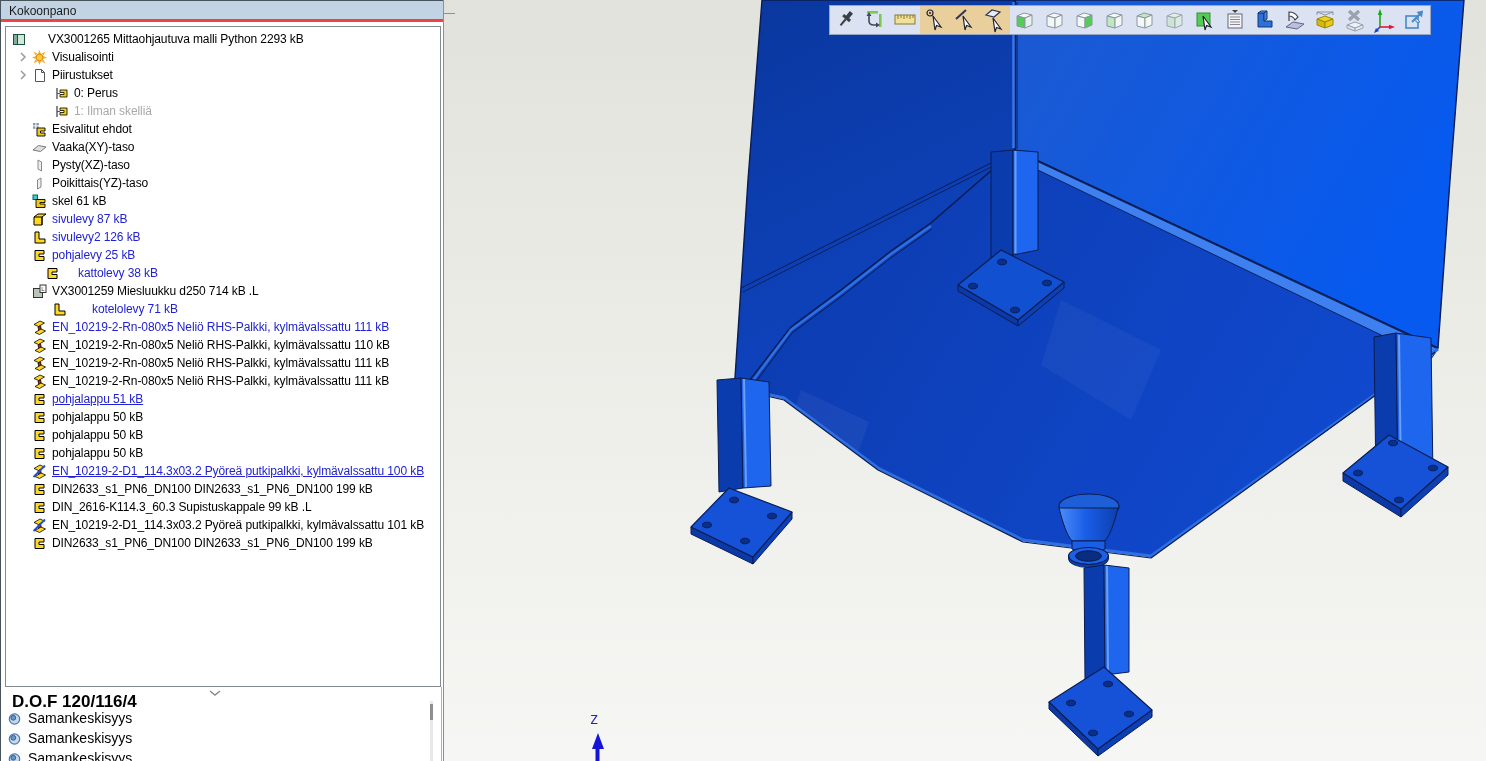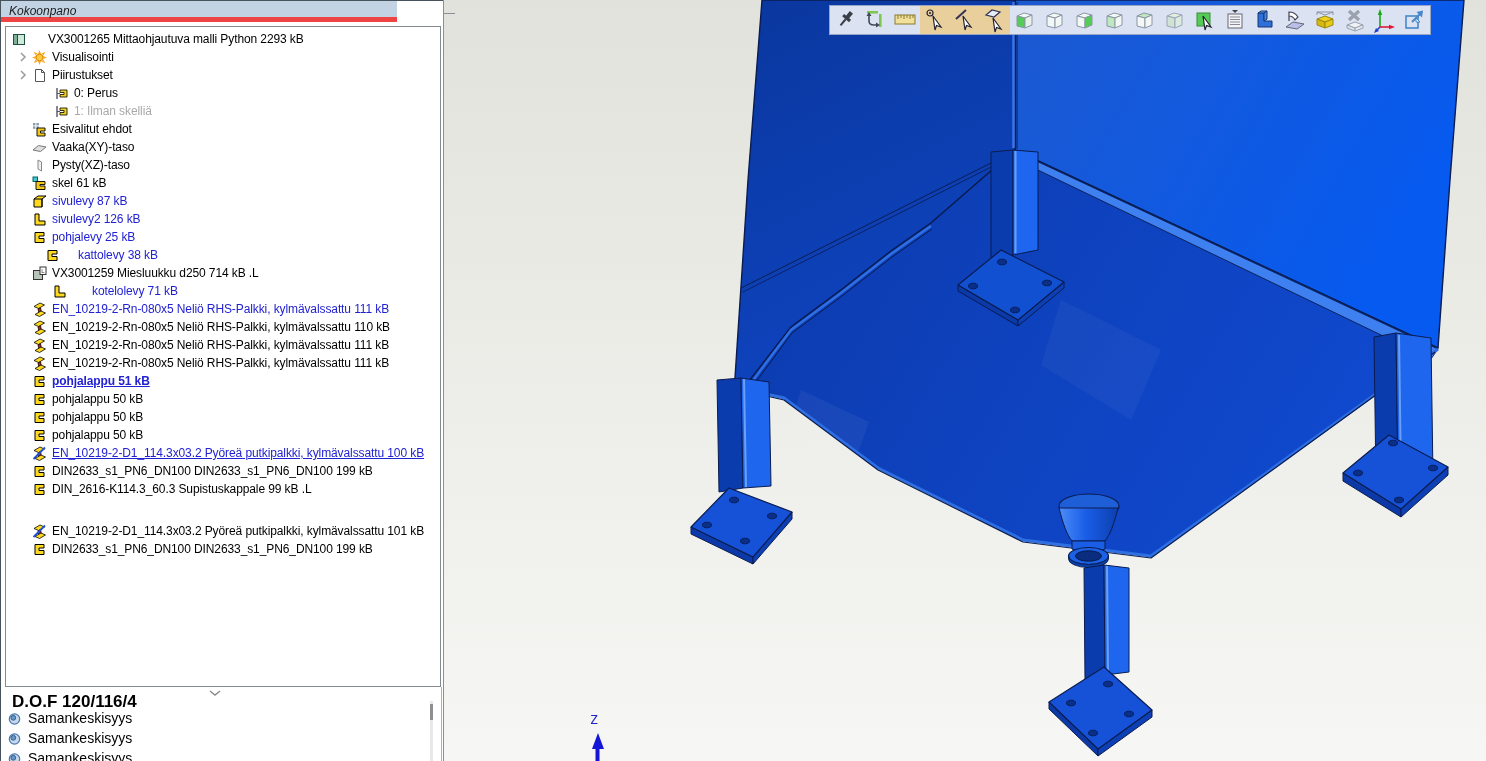--- a/index.html
+++ b/index.html
@@ -1,20 +1,20 @@
 <!DOCTYPE html>
 <html><head>
 <meta charset="utf-8">
 <style>
   html,body{margin:0;padding:0;width:1486px;height:761px;overflow:hidden;background:#fff;}
   *{box-sizing:border-box;}
   body{font-family:"Liberation Sans",sans-serif;}
   #app{position:relative;width:1486px;height:761px;}
   .left-panel{position:absolute;left:0;top:0;width:443px;height:761px;background:#fff;border-top:1px solid #46525c;border-left:1px solid #46525c;}
-  .panel-title{position:absolute;left:0;top:0;width:396px;height:21px;background:#c2d4e4;border-bottom:5px solid #ef4444;color:#1a1a1a;font-size:12px;line-height:20px;padding-left:8px;font-style:italic;}
+  .panel-title{position:absolute;left:0;top:0;width:443px;height:21px;background:#c2d4e4;border-bottom:3px solid #ef4444;color:#1a1a1a;font-size:12px;line-height:20px;padding-left:8px;}
   .tree-box{position:absolute;left:4px;top:25px;width:436px;height:661px;border:1px solid #848a92;background:#fff;overflow:hidden;padding-top:3px;}
   .trow{display:flex;align-items:center;height:18px;white-space:nowrap;font-size:12px;color:#000;}
   .trow .expander{width:18px;height:18px;flex:0 0 18px;display:flex;align-items:center;justify-content:center;}
   .trow .ticon{width:15px;height:15px;flex:0 0 15px;margin-right:5px;}
   .trow .tlabel{font-size:12px;letter-spacing:-0.1px;}
   .trow.blue .tlabel{color:#2222d2;}
   .trow.gray .tlabel{color:#a9a9a9;}
   .trow.underline .tlabel{text-decoration:underline;}
   .splitter-chevron{position:absolute;left:203px;top:683px;width:22px;height:9px;}
   .dof{position:absolute;left:11px;top:691px;font-size:17px;color:#000;font-weight:bold;}
@@ -119,20 +119,27 @@
         <div class="trow" style="padding-left: 8px;">
           <span class="expander"></span>
           <span class="ticon"><svg width="15" height="15">
               <polygon points="6,2 9.5,4 9.5,13 6,11" fill="#eee" stroke="#888"></polygon>
             </svg></span>
           <span class="tlabel">Pysty(XZ)-taso</span>
         </div>
         <div class="trow" style="padding-left: 8px;">
           <span class="expander"></span>
           <span class="ticon"><svg width="15" height="15">
+              <polygon points="9,2 5.5,4 5.5,13 9,11" fill="#eee" stroke="#888"></polygon>
+            </svg></span>
+          <span class="tlabel">Poikittais(YZ)-taso</span>
+        </div>
+        <div class="trow" style="padding-left: 8px;">
+          <span class="expander"></span>
+          <span class="ticon"><svg width="15" height="15">
               <rect x="1" y="1" width="4.5" height="4.5" fill="#45c8c8" stroke="#066"></rect>
               <path d="M4,5.5 h9 v3 h-5 v1.5 h5 v3.5 h-9 z" fill="#f0c818" stroke="#000" stroke-width="0.9"></path>
             </svg></span>
           <span class="tlabel">skel 61 kB</span>
         </div>
         <div class="trow blue" style="padding-left: 8px;">
           <span class="expander"></span>
           <span class="ticon"><svg width="15" height="15">
               <path d="M2,5 l4,-3 h8 l-4,3 v8 h-8 z" fill="#ffd820" stroke="#000" stroke-width="1"></path>
               <path d="M2,5 h8 v8" fill="none" stroke="#000" stroke-width="1"></path>
@@ -205,21 +212,21 @@
         </div>
         <div class="trow" style="padding-left: 8px;">
           <span class="expander"></span>
           <span class="ticon"><svg width="15" height="15">
               <polygon points="2,4.5 8,1 12.5,3 6.5,6.5" fill="#ffd820" stroke="#000" stroke-width="0.8"></polygon>
               <polygon points="6,7 8.5,5.8 9.5,10.5 7.2,11.8" fill="#cc2020" stroke="#000" stroke-width="0.8"></polygon>
               <polygon points="3,12.5 9,9 13.5,11 7.5,14.5" fill="#ffd820" stroke="#000" stroke-width="0.8"></polygon>
             </svg></span>
           <span class="tlabel">EN_10219-2-Rn-080x5 Neliö RHS-Palkki, kylmävalssattu 111 kB</span>
         </div>
-        <div class="trow blue underline" style="padding-left: 8px; font-weight: bold;">
+        <div class="trow blue underline" style="padding-left: 8px;">
           <span class="expander"></span>
           <span class="ticon"><svg width="15" height="15">
               <path d="M3,2.5 h9 v3.5 h-5 v2.5 h5 v4 h-9 z" fill="#ffd820" stroke="#000" stroke-width="1"></path>
             </svg></span>
           <span class="tlabel">pohjalappu 51 kB</span>
         </div>
         <div class="trow" style="padding-left: 8px;">
           <span class="expander"></span>
           <span class="ticon"><svg width="15" height="15">
               <path d="M3,2.5 h9 v3.5 h-5 v2.5 h5 v4 h-9 z" fill="#ffd820" stroke="#000" stroke-width="1"></path>
@@ -257,21 +264,21 @@
             </svg></span>
           <span class="tlabel">DIN2633_s1_PN6_DN100 DIN2633_s1_PN6_DN100 199 kB</span>
         </div>
         <div class="trow" style="padding-left: 8px;">
           <span class="expander"></span>
           <span class="ticon"><svg width="15" height="15">
               <path d="M3,2.5 h9 v3.5 h-5 v2.5 h5 v4 h-9 z" fill="#ffd820" stroke="#000" stroke-width="1"></path>
             </svg></span>
           <span class="tlabel">DIN_2616-K114.3_60.3 Supistuskappale 99 kB .L</span>
         </div>
-        <div class="trow" style="padding-left: 8px; margin-top: 24px;">
+        <div class="trow" style="padding-left: 8px;">
           <span class="expander"></span>
           <span class="ticon"><svg width="15" height="15">
               <polygon points="2,4.5 8,1 12.5,3 6.5,6.5" fill="#ffd820" stroke="#000" stroke-width="0.8"></polygon>
               <polygon points="6,7 8.5,5.8 9.5,10.5 7.2,11.8" fill="#cc2020" stroke="#000" stroke-width="0.8"></polygon>
               <polygon points="3,12.5 9,9 13.5,11 7.5,14.5" fill="#ffd820" stroke="#000" stroke-width="0.8"></polygon>
               <line x1="1.5" y1="13" x2="13" y2="1.5" stroke="#2050e0" stroke-width="1.8"></line>
             </svg></span>
           <span class="tlabel">EN_10219-2-D1_114.3x03.2 Pyöreä putkipalkki, kylmävalssattu 101 kB</span>
         </div>
         <div class="trow" style="padding-left: 8px;">

